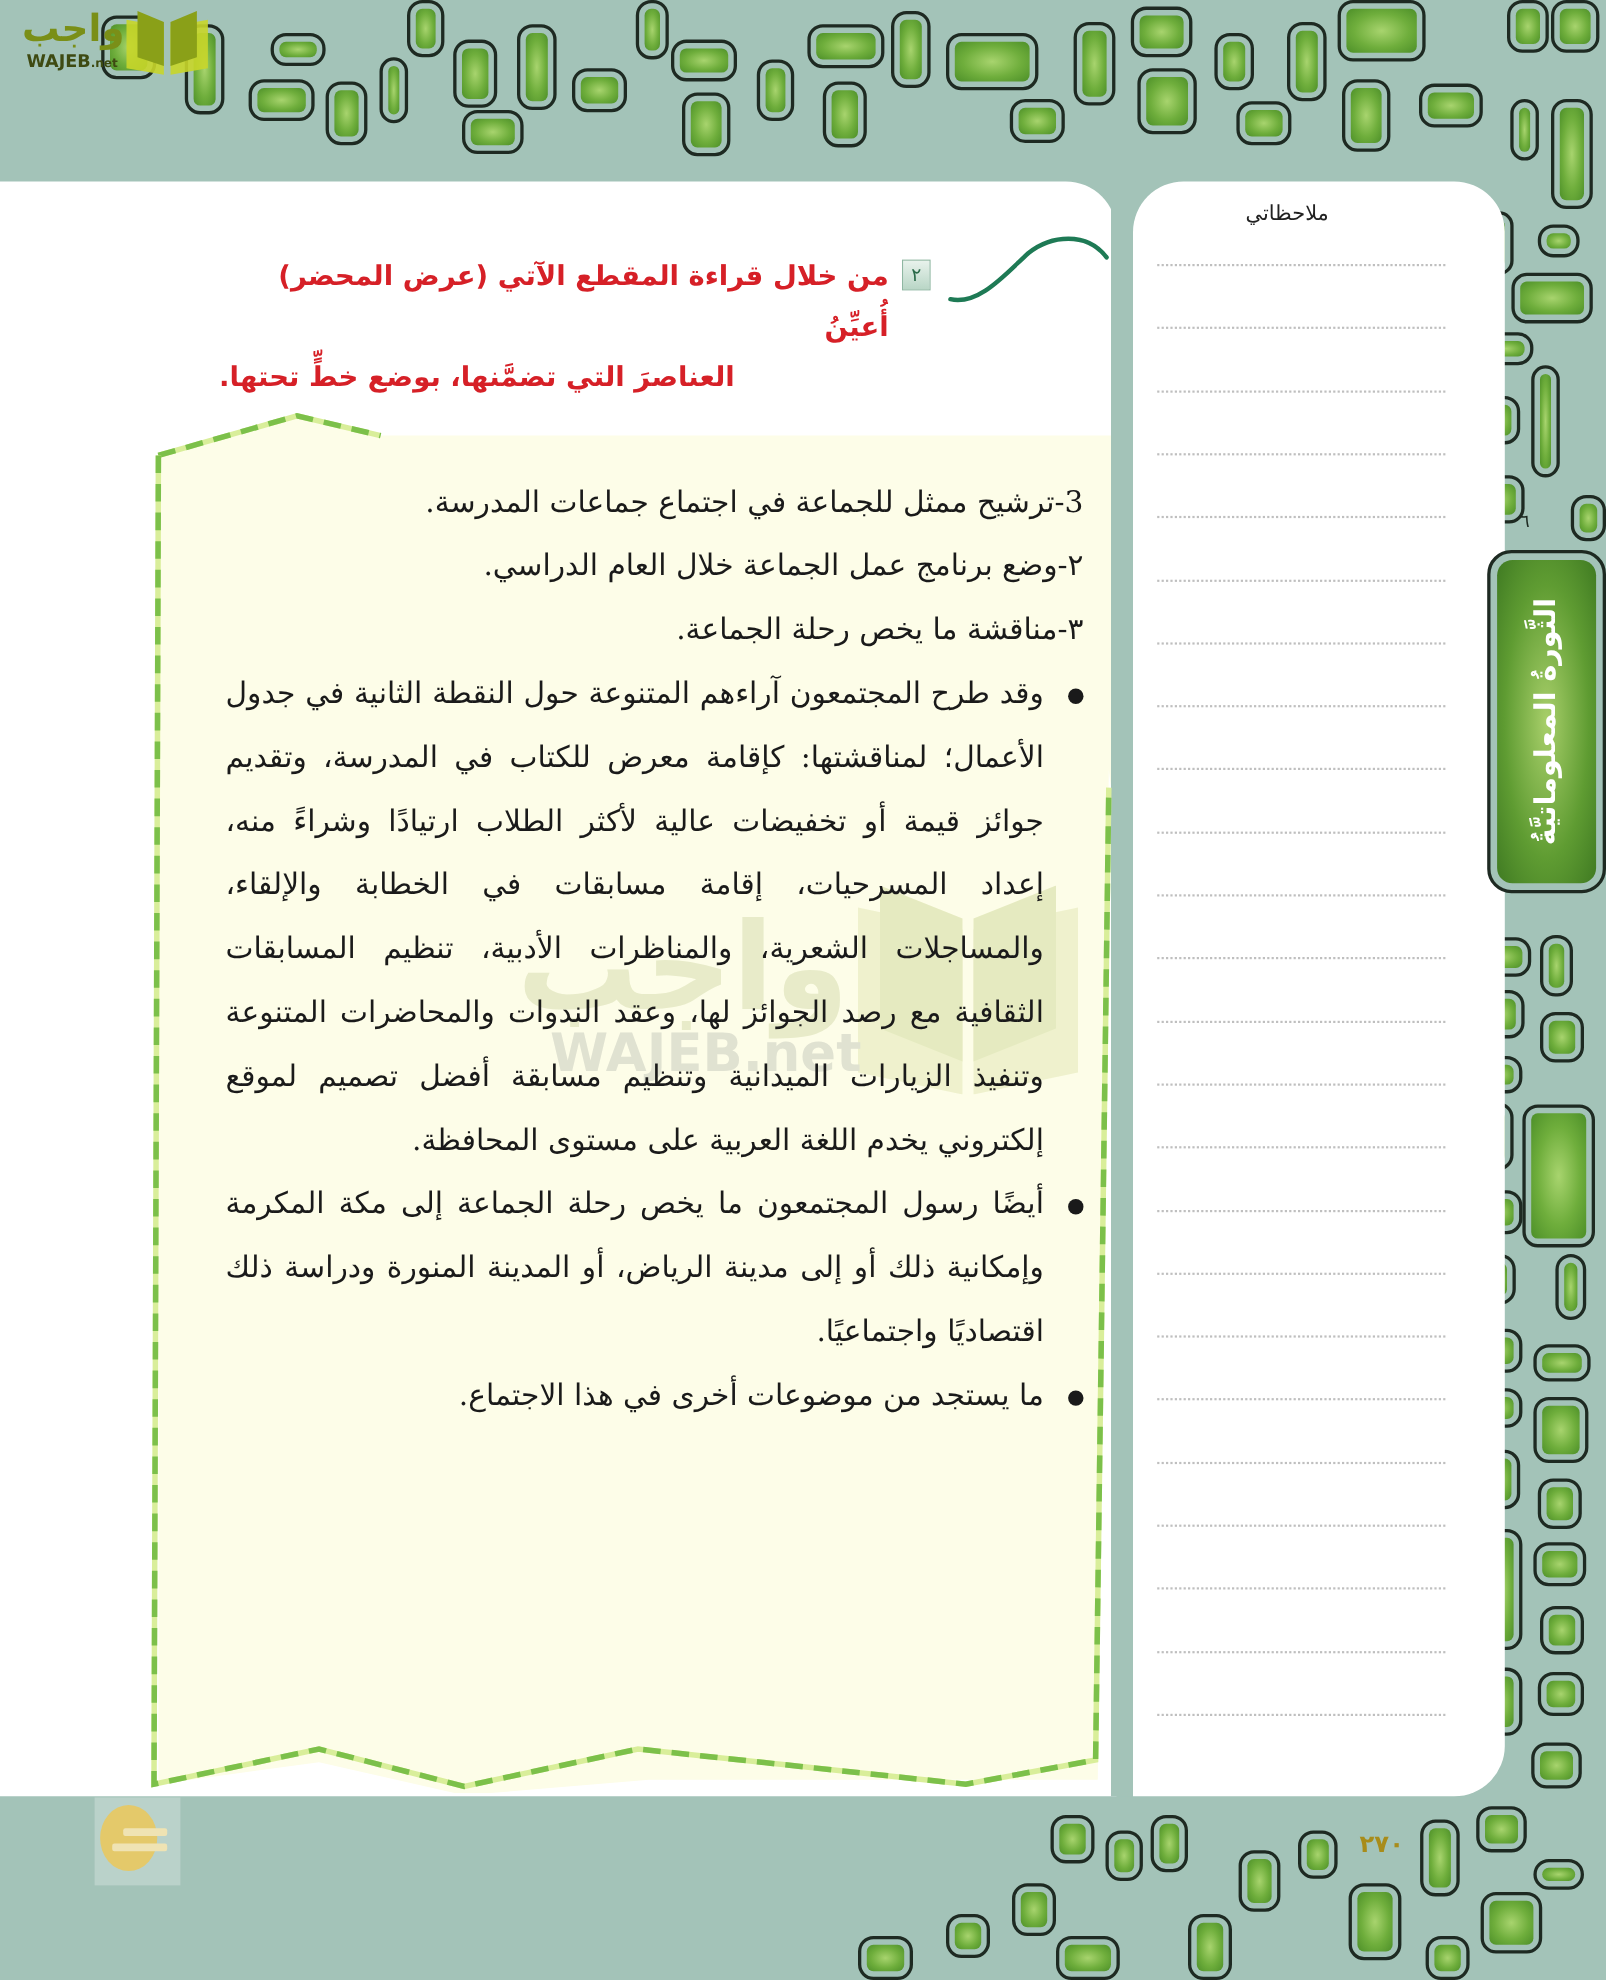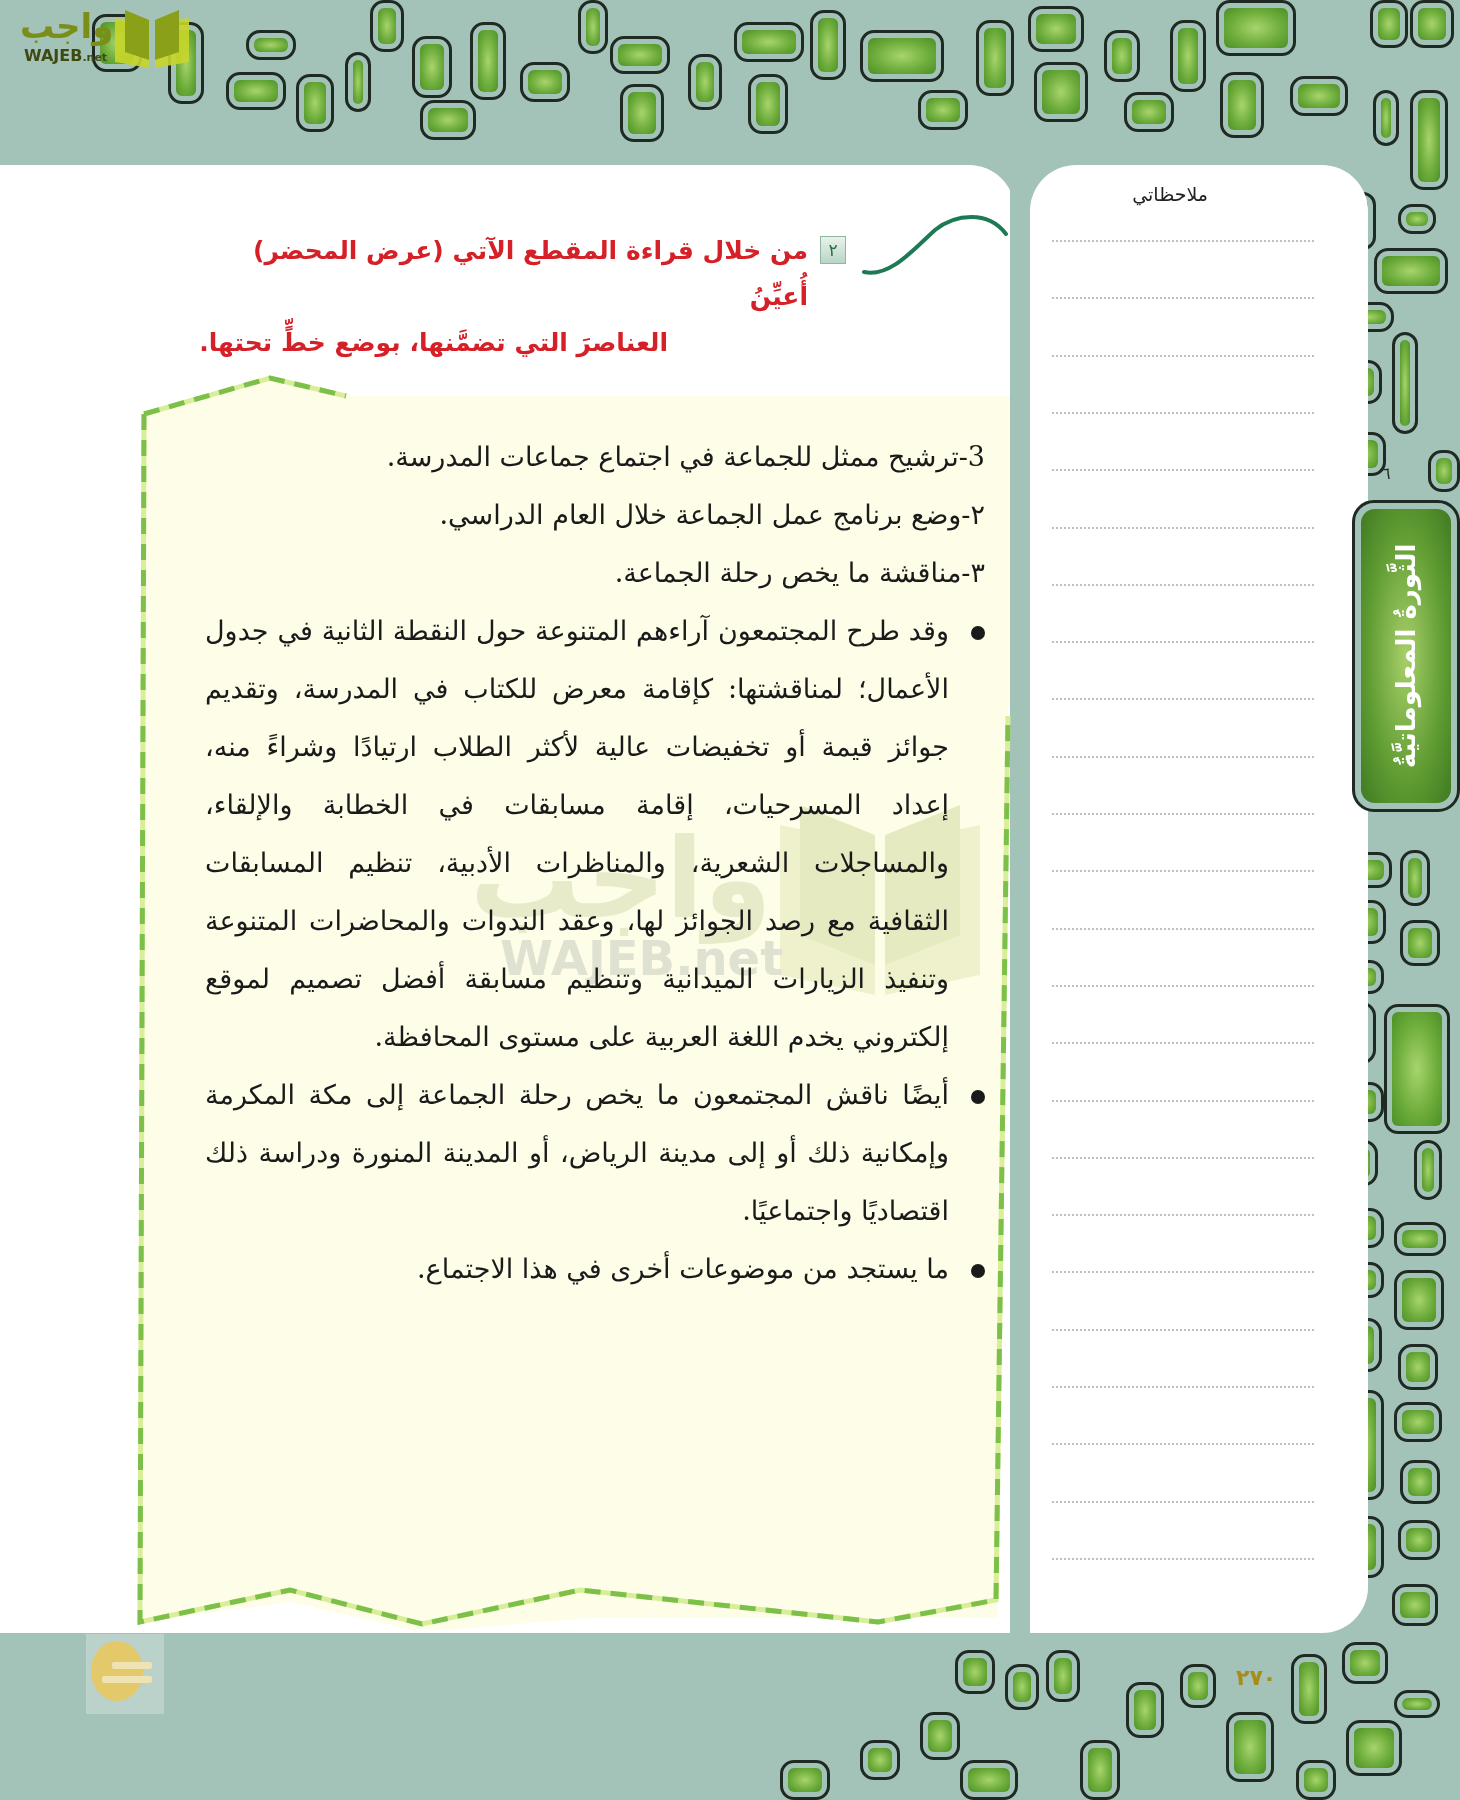--- a/index.html
+++ b/index.html
@@ -484,21 +484,21 @@
   </svg>
   <span class="wm-ar">واجب</span>
   <span class="wm-en">WAJEB.net</span>
 </div>
 
 <div class="passage">
   <span class="item">3-ترشيح ممثل للجماعة في اجتماع جماعات المدرسة.</span>
   <span class="item">٢-وضع برنامج عمل الجماعة خلال العام الدراسي.</span>
   <span class="item">٣-مناقشة ما يخص رحلة الجماعة.</span>
   <span class="bullet">وقد طرح المجتمعون آراءهم المتنوعة حول النقطة الثانية في جدول الأعمال؛ لمناقشتها: كإقامة معرض للكتاب في المدرسة، وتقديم جوائز قيمة أو تخفيضات عالية لأكثر الطلاب ارتيادًا وشراءً منه، إعداد المسرحيات، إقامة مسابقات في الخطابة والإلقاء، والمساجلات الشعرية، والمناظرات الأدبية، تنظيم المسابقات الثقافية مع رصد الجوائز لها، وعقد الندوات والمحاضرات المتنوعة وتنفيذ الزيارات الميدانية وتنظيم مسابقة أفضل تصميم لموقع إلكتروني يخدم اللغة العربية على مستوى المحافظة.</span>
-  <span class="bullet">أيضًا ناقش المجتمعون ما يخص رحلة الجماعة إلى مكة المكرمة وإمكانية ذلك أو إلى مدينة الرياض، أو المدينة المنورة ودراسة ذلك اقتصاديًا واجتماعيًا.</span>
+  <span class="bullet">أيضًا رسول المجتمعون ما يخص رحلة الجماعة إلى مكة المكرمة وإمكانية ذلك أو إلى مدينة الرياض، أو المدينة المنورة ودراسة ذلك اقتصاديًا واجتماعيًا.</span>
   <span class="bullet">ما يستجد من موضوعات أخرى في هذا الاجتماع.</span>
 </div>
 
 <div class="unit-num">٦</div>
 <div class="chapter-tab">
   <div class="inner">
     <span class="label">الثَّورةُ المعلوماتيَّةُ</span>
   </div>
 </div>
 

